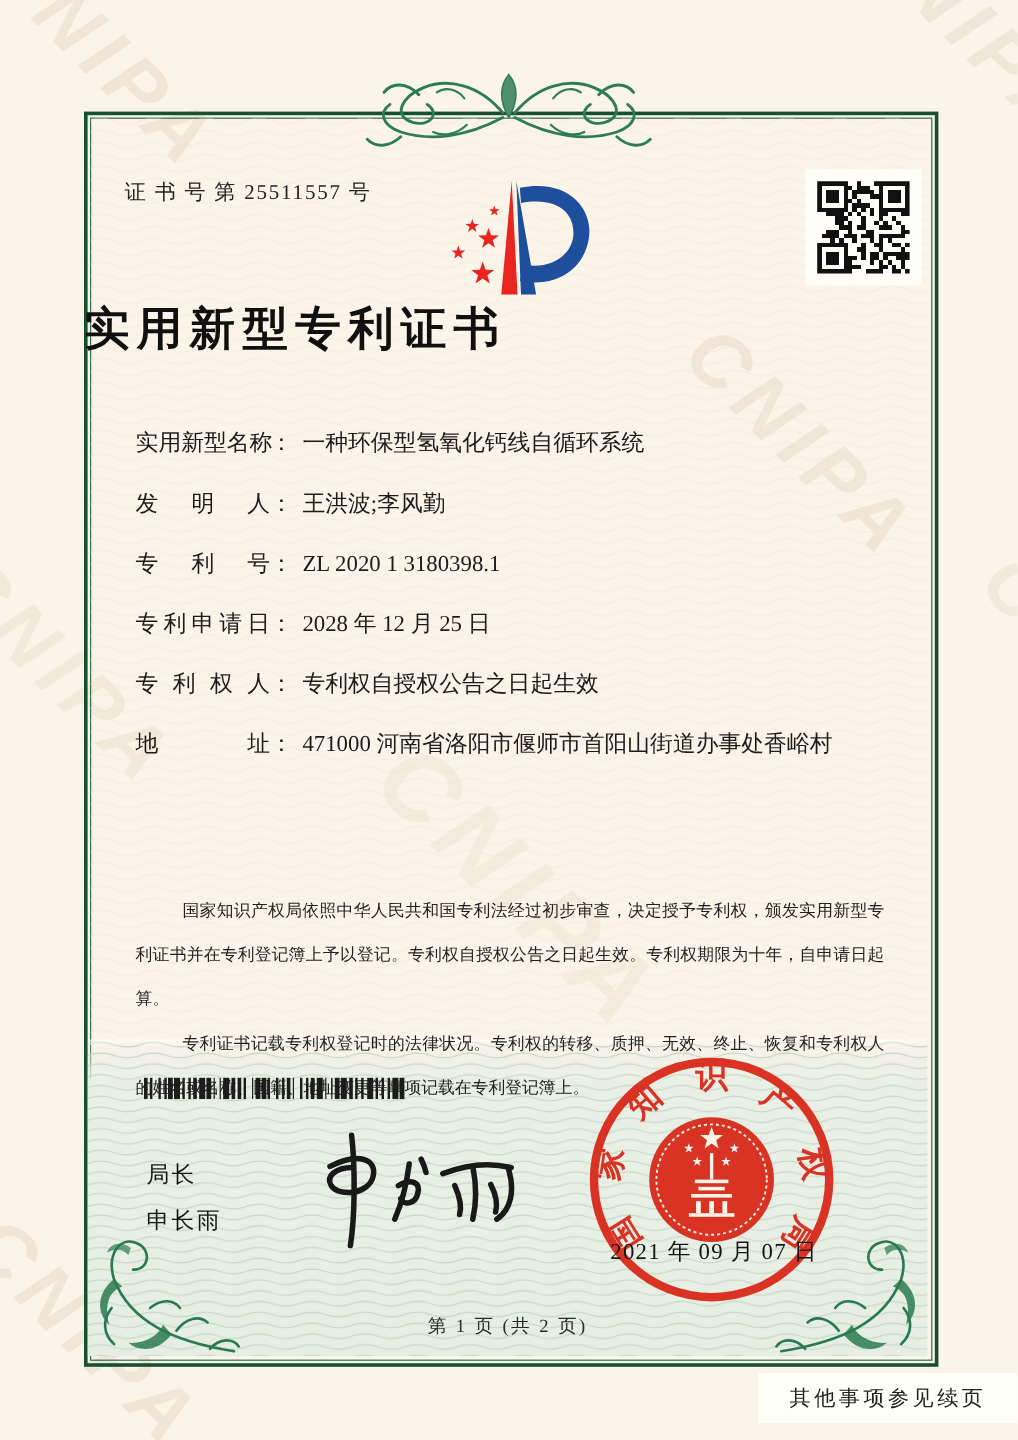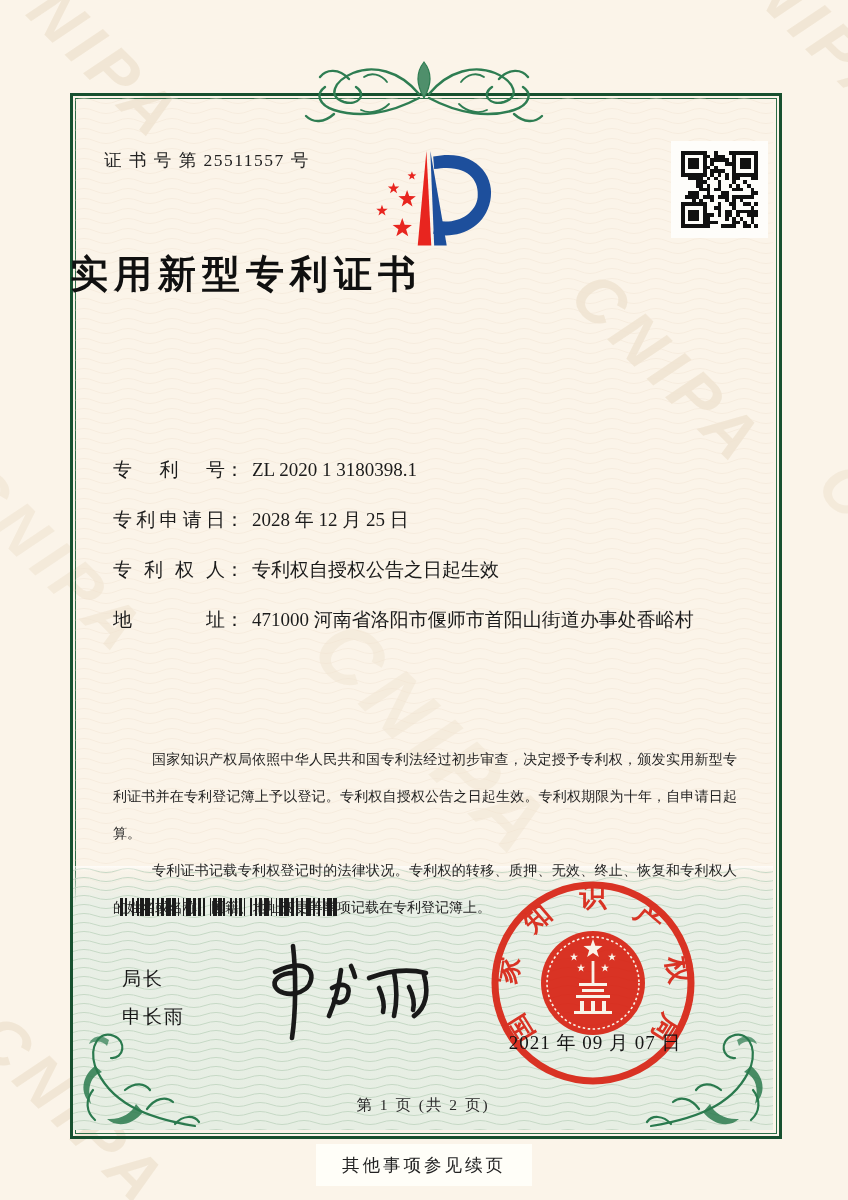--- a/index.html
+++ b/index.html
@@ -35,21 +35,21 @@
   .bodytext p{margin:0;text-indent:39px;}
   .barcode{left:120px;top:898px;width:218px;height:18px;overflow:hidden;
            white-space:nowrap;font-size:0;}
   .signer{left:122px;font-size:19px;color:#161616;letter-spacing:2px;}
   .signature{left:255px;top:942px;z-index:4;}
   .seal{left:487px;top:877px;z-index:5;}
   .sealdate{left:495px;top:1030px;width:200px;text-align:center;z-index:6;
             font-size:19px;color:#141414;letter-spacing:1px;}
   .pagenum{left:70px;top:1095px;width:706px;text-align:center;font-size:15.5px;
            color:#2a2a2a;letter-spacing:2px;z-index:4;}
-  .contnote{left:0;top:1144px;width:848px;text-align:center;z-index:4;}
+  .contnote{left:0;top:1144px;width:848px;text-align:right;z-index:4;}
   .contnote span{display:inline-block;background:#fffef8;padding:9px 26px;
            font-size:17.5px;letter-spacing:3px;color:#222;}
   .qrbox{left:671px;top:141px;width:97px;height:97px;background:#fefdfa;z-index:4;}
   .qrbox svg{position:absolute;left:10px;top:10px;}
 </style>
 </head>
 <body>
 
 <div class="page">
 
@@ -385,20 +385,26 @@
         <rect x="47.666666666666664" y="73.33333333333333" width="3.6666666666666665" height="3.6666666666666665" fill="#111"></rect>
         <rect x="51.33333333333333" y="73.33333333333333" width="3.6666666666666665" height="3.6666666666666665" fill="#111"></rect>
         <rect x="62.33333333333333" y="73.33333333333333" width="3.6666666666666665" height="3.6666666666666665" fill="#111"></rect>
         <rect x="66" y="73.33333333333333" width="3.6666666666666665" height="3.6666666666666665" fill="#111"></rect>
         <rect x="73.33333333333333" y="73.33333333333333" width="3.6666666666666665" height="3.6666666666666665" fill="#111"></rect>
       </svg>
   </div>
 
   <div class="abs title">实用新型专利证书</div>
 
+  <div class="abs frow" style="top:356px">
+    <span class="flabel">实用新型名称</span><span class="fcolon">：</span><span>一种环保型氢氧化钙线自循环系统</span>
+  </div>
+  <div class="abs frow" style="top:407px">
+    <span class="flabel">发明人</span><span class="fcolon">：</span><span>王洪波;李风勤</span>
+  </div>
   <div class="abs frow" style="top:457px">
     <span class="flabel">专利号</span><span class="fcolon">：</span><span>ZL 2020 1 3180398.1</span>
   </div>
   <div class="abs frow" style="top:507px">
     <span class="flabel">专利申请日</span><span class="fcolon">：</span><span>2028 年 12 月 25 日</span>
   </div>
   <div class="abs frow" style="top:557px">
     <span class="flabel">专利权人</span><span class="fcolon">：</span><span>专利权自授权公告之日起生效</span>
   </div>
   <div class="abs frow" style="top:607px">

